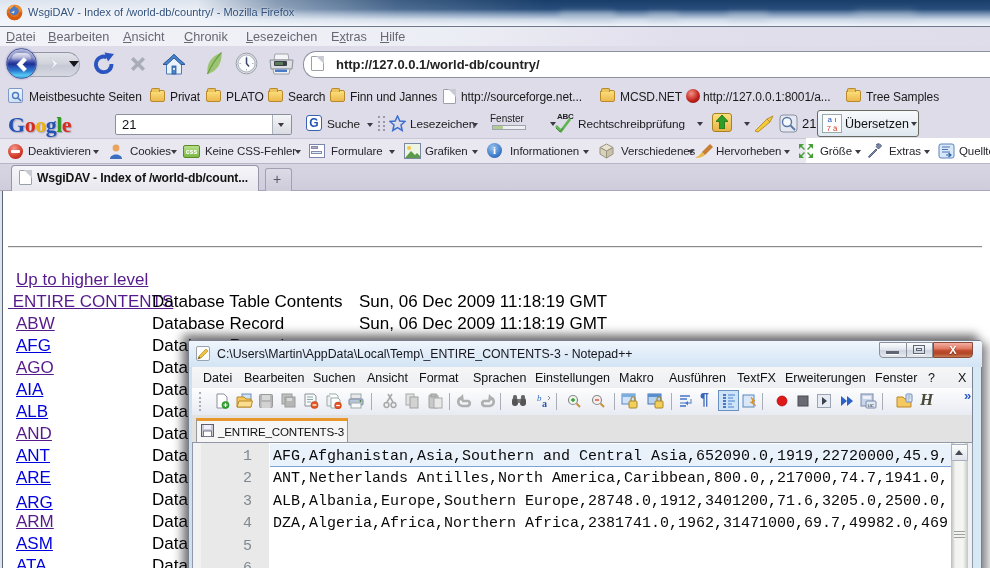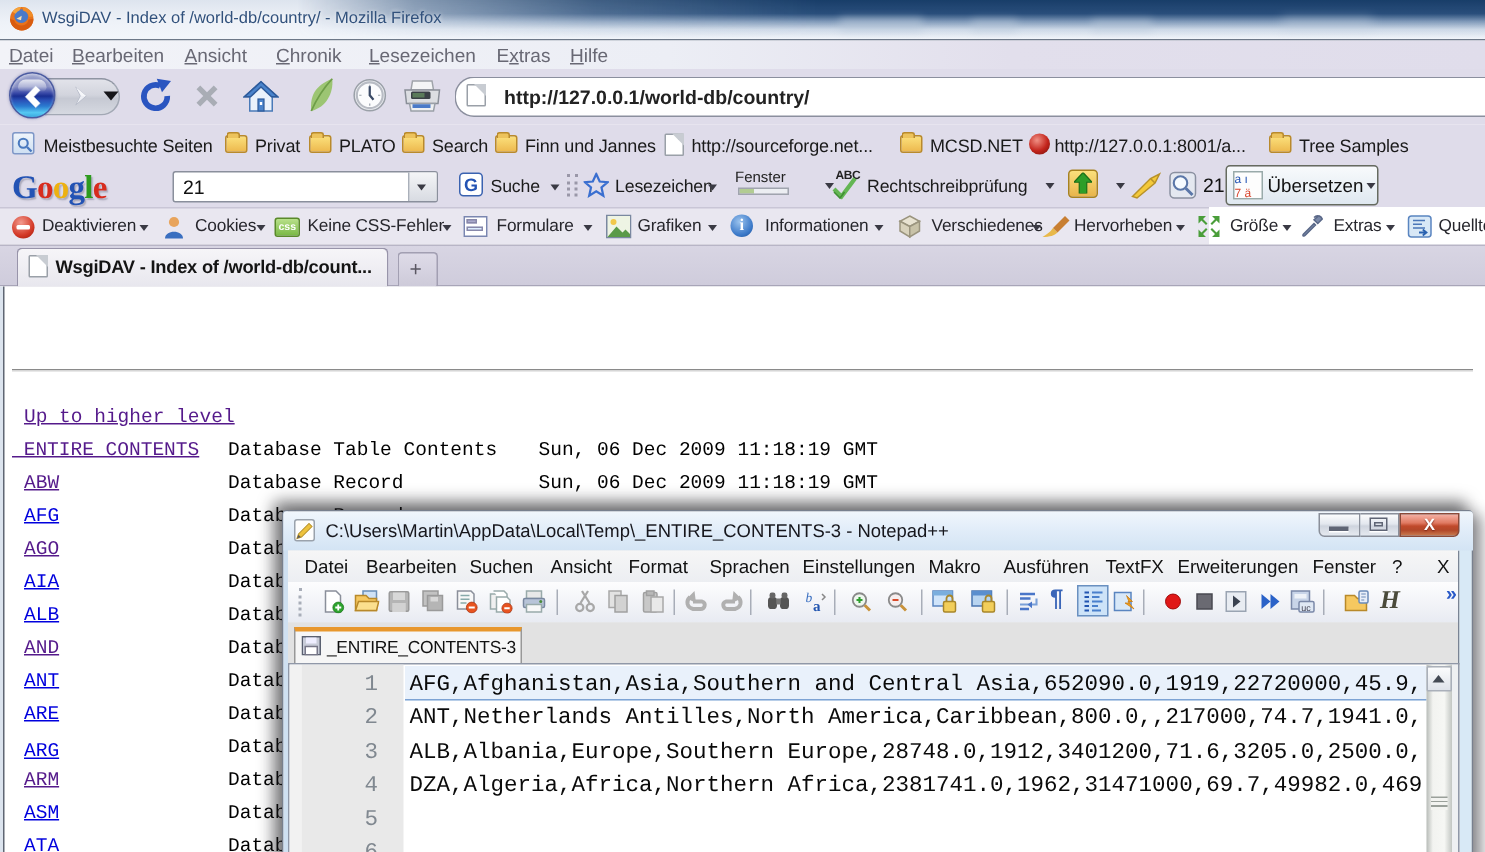--- a/index.html
+++ b/index.html
@@ -1,21 +1,21 @@
 <!DOCTYPE html>
 <html><head><meta charset="utf-8"><style>
 *{margin:0;padding:0;box-sizing:border-box}
 html,body{width:990px;height:568px;overflow:hidden;background:#fff;font-family:"Liberation Sans",sans-serif}
 .r{position:absolute}
 .car{display:inline-block;width:0;height:0;border-left:3.5px solid transparent;border-right:3.5px solid transparent;border-top:4px solid #3a3a44}
 .fold{width:15px;height:12px;background:linear-gradient(#fbe07c,#edb94e);border:1px solid #b98a2c;border-radius:2px;position:absolute}
 .fold:before{content:"";position:absolute;left:0;top:-3px;width:7px;height:3px;background:#edc35c;border:1px solid #b98a2c;border-bottom:none;border-radius:2px 2px 0 0}
 .pgic{width:13px;height:15px;background:#fff;border:1px solid #9aa0a8;border-radius:1px;position:absolute}
 .pgic:before{content:"";position:absolute;right:-1px;top:-1px;border:4px solid #c8ccd2;border-left-color:transparent;border-bottom-color:transparent}
-.mono{font-family:Liberation Mono, monospace;font-size:13px;white-space:pre}
+.mono{font-family:Liberation Sans, sans-serif;font-size:17px;white-space:pre}
 .lnk{text-decoration:underline}
 .v{color:#551a8b}
 .b{color:#0000dd}
 .bmt{font-size:12px;letter-spacing:-.1px;color:#1a1a1a;top:7px}
 .gt{font-size:11.8px;letter-spacing:-.1px;color:#1a1a1a;top:7px}
 .dt{font-size:11.5px;letter-spacing:-.1px;color:#26262c;top:6px}
 .npm{font-size:12.5px;color:#111;top:4px}
 .el{height:22.6px;line-height:22.6px;white-space:pre}
 .ffm{font-size:12.7px;color:#686874;top:3px}
 </style></head><body>
@@ -167,21 +167,21 @@
       <path d="M2 17 L14 5 L20 2 L17 8 L5 18 Z" fill="#f4c93a" stroke="#b8922a" stroke-width="1"></path>
       <path d="M14 5 L17 8" stroke="#b8922a" stroke-width="1"></path>
     </svg>
  <svg class="r" style="left:779px;top:4px" width="19" height="19" viewBox="0 0 19 19">
       <rect x="1" y="1" width="17" height="17" rx="3" fill="#e4e8f0" stroke="#8a90a0"></rect>
       <circle cx="8" cy="8" r="4.5" fill="#f6fbff" stroke="#5b77a8" stroke-width="1.4"></circle>
       <path d="M11.5 11.5 L16 16" stroke="#5b77a8" stroke-width="2"></path>
     </svg>
  <div class="r" style="left:802px;top:6px;font-size:13px;color:#111">21</div>
  <div class="r" style="left:817px;top:0px;width:102px;height:27px;background:linear-gradient(#f8fafc,#dfe8f0);border:1.5px solid #666b60;border-radius:3px">
-   <div class="r" style="left:4px;top:3px;width:20px;height:19px;background:#fdfdfd;border:1px solid #9aa;font-size:8px;line-height:9px;"><span style="color:#2353b4">a ı</span><br><span style="color:#d8442c">7 ä</span></div>
+   <div class="r" style="left:4px;top:3px;width:20px;height:19px;background:#fdfdfd;border:1px solid #9aa;font-size:8px;line-height:9px;text-align:center"><span style="color:#2353b4">a ı</span><br><span style="color:#d8442c">7 ä</span></div>
    <div class="r" style="left:27px;top:6px;font-size:12.5px;color:#111">Übersetzen</div>
    <div class="car r" style="left:93px;top:11px"></div>
  </div>
 </div>
 
 <div class="r" id="dev" style="left:0;top:138px;width:806px;height:25px;background:#e9e7f0;border-top:1px solid #c9c6d6">
  <div class="r" style="left:8px;top:5px;width:15px;height:15px;border-radius:50%;background:radial-gradient(circle at 40% 30%,#f29a8e,#d43a28 60%,#9c1608)"></div>
  <div class="r" style="left:11px;top:11px;width:9px;height:3px;background:#fff;border-radius:1px"></div>
  <div class="dt r" style="left:28px">Deaktivieren</div>
     <div class="car r" style="left:93px;top:11px"></div>

